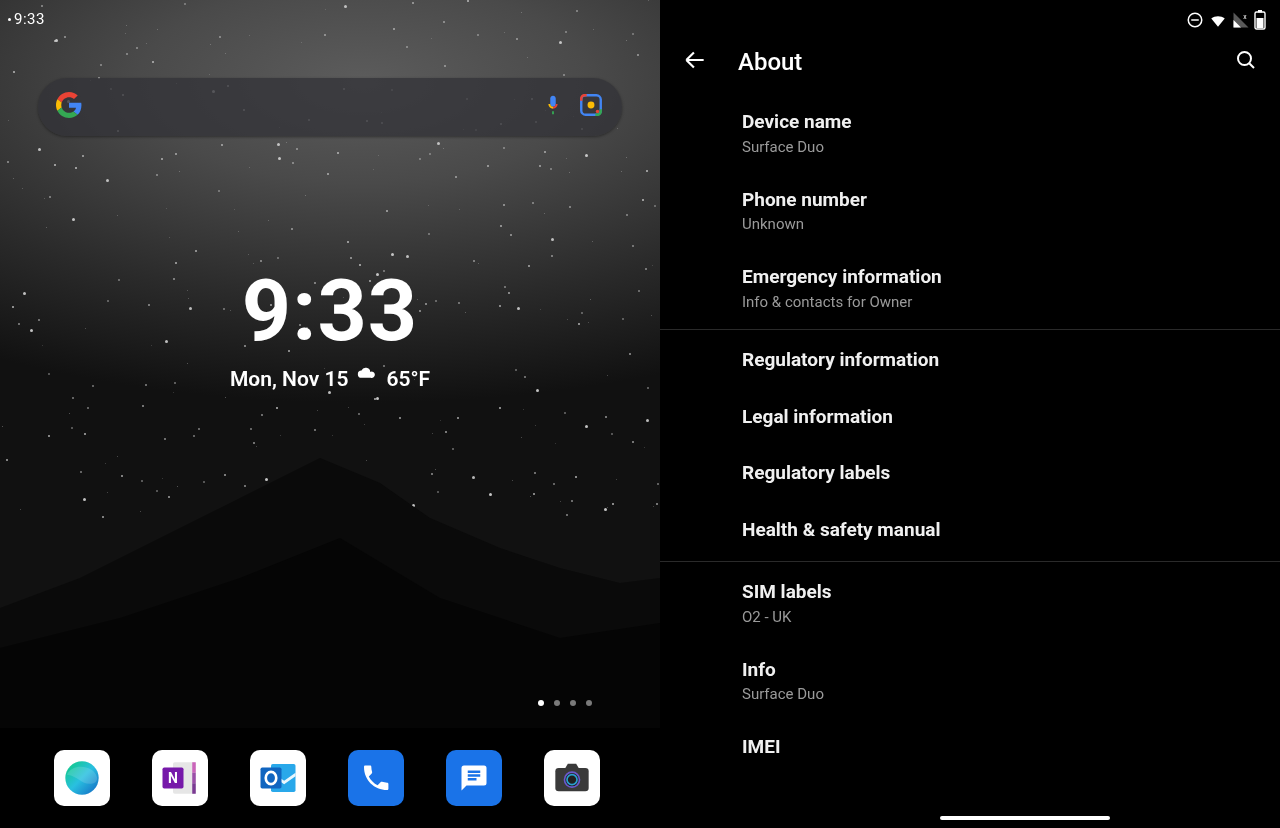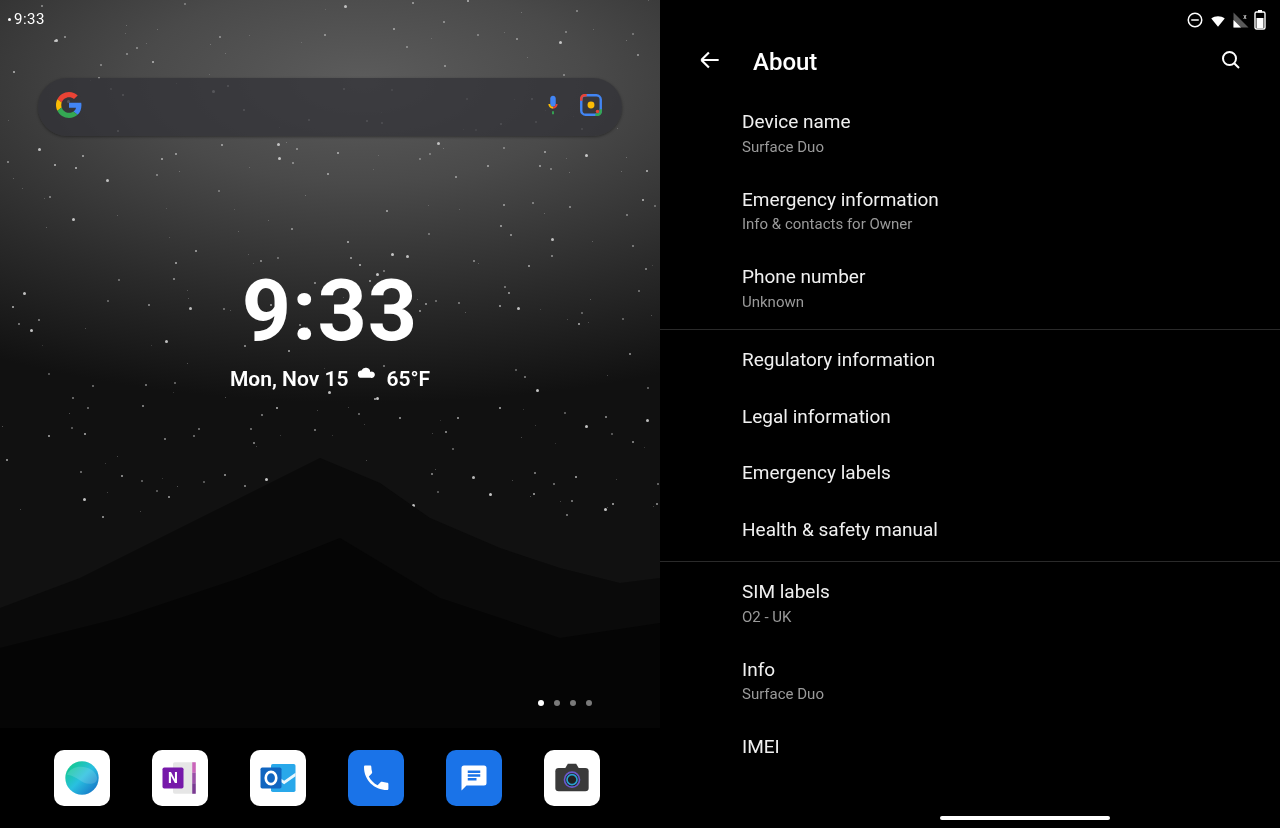--- a/index.html
+++ b/index.html
@@ -37,28 +37,28 @@
 
   .dock{position:absolute;left:0;right:0;bottom:0;height:100px;background:#000;display:flex;align-items:center;padding:0 54px;gap:42px;}
   .dock-icon{width:56px;height:56px;border-radius:10px;display:flex;align-items:center;justify-content:center;}
   .dock-icon.white{background:#fff;}
   .dock-icon.blue{background:#1a73e8;}
 
   
   .right-panel{flex:1;background:#000;display:flex;flex-direction:column;}
   .sys-status{position:absolute;top:10px;right:14px;display:flex;align-items:center;gap:4px;}
   .sys-status svg{display:block;}
-  .topbar{display:flex;align-items:center;height:64px;padding:0 37px;margin-top:30px;gap:30px;}
+  .topbar{display:flex;align-items:center;height:64px;padding:0 22px;margin-top:30px;gap:30px;}
   .topbar .title{color:#fff;font-size:24px;font-weight:500;}
   .topbar .back{color:#fff;}
   .topbar .spacer{flex:1;}
   .topbar .search-btn{color:#fff;}
   .list{flex:1;overflow:hidden;}
   .item{padding:16px 0 16px 82px;}
-  .item .t{color:#f0f0f0;font-size:19px;line-height:1.3;}
+  .item .t{color:#f0f0f0;font-size:19px;line-height:1.3;font-weight:bold;}
   .item .s{color:#9a9a9a;font-size:15px;margin-top:3px;}
   .divider{height:1px;background:#2a2a2a;margin:2px 0;}
   .gesture-bar{position:absolute;bottom:8px;left:50%;transform:translateX(300px);width:170px;height:4px;background:#fff;border-radius:2px;}
 </style>
 </head>
 <body>
 
 <div class="screen">
 
   <div class="left-panel">
@@ -543,36 +543,36 @@
           </svg>
       </span>
     </div>
 
     <div class="list" id="settings-list">
         <div class="item">
           <div class="t">Device name</div>
           <div class="s">Surface Duo</div>
         </div>
         <div class="item">
+          <div class="t">Phone number</div>
+          <div class="s">Unknown</div>
+        </div>
+        <div class="item">
           <div class="t">Emergency information</div>
           <div class="s">Info &amp; contacts for Owner</div>
         </div>
-        <div class="item">
-          <div class="t">Phone number</div>
-          <div class="s">Unknown</div>
-        </div>
         <div class="divider"></div>
         <div class="item">
           <div class="t">Regulatory information</div>
         </div>
         <div class="item">
           <div class="t">Legal information</div>
         </div>
         <div class="item">
-          <div class="t">Emergency labels</div>
+          <div class="t">Regulatory labels</div>
         </div>
         <div class="item">
           <div class="t">Health &amp; safety manual</div>
         </div>
         <div class="divider"></div>
         <div class="item">
           <div class="t">SIM labels</div>
           <div class="s">O2 - UK</div>
         </div>
         <div class="item">

